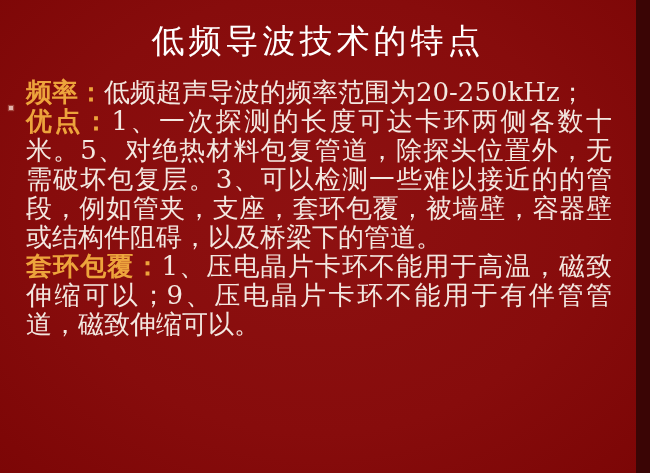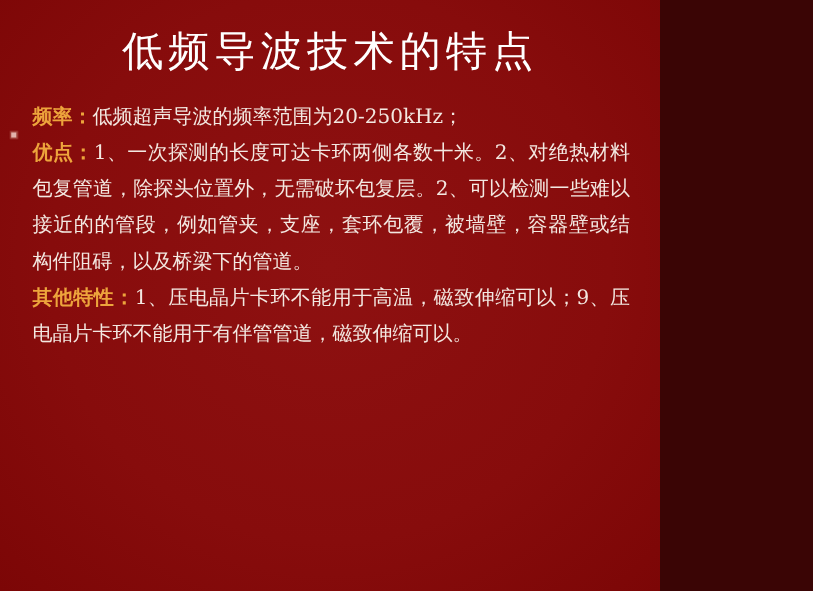--- a/index.html
+++ b/index.html
@@ -2,21 +2,21 @@
 <html><head>
 <meta charset="utf-8">
 <style>
   html, body {
     margin: 0;
     padding: 0;
     background: #3a0505;
   }
   .slide {
     position: relative;
-    width: 528px;
+    width: 636px;
     height: 473px;
     background: #8a0d0d;
     background: radial-gradient(ellipse at 50% 45%, #8e1111 0%, #870c0c 60%, #7c0606 100%);
     overflow: hidden;
     font-family: "DejaVu Serif", "Liberation Serif", serif;
     box-sizing: border-box;
   }
   .title {
     margin: 0;
     padding-top: 20px;
@@ -25,21 +25,21 @@
     font-size: 33px;
     font-weight: 400;
     letter-spacing: 4px;
     line-height: 1.25;
   }
   .body {
     position: absolute;
     left: 26px;
     right: 24px;
     top: 78px;
-    font-size: 16px;
+    font-size: 26px;
     line-height: 29px;
     color: #f3e8e1;
     text-align: justify;
   }
   .section {
     margin: 0;
   }
   .label {
     color: #eda43c;
     font-weight: 700;
@@ -60,19 +60,19 @@
 <div class="slide">
 
   <h1 class="title">低频导波技术的特点</h1>
 
   <span class="bullet-dot"></span>
 
   <div class="body">
 
     <p class="section"><span class="label">频率：</span><span>低频超声导波的频率范围为20-250kHz；</span></p>
 
-    <p class="section"><span class="label">优点：</span><span>1、一次探测的长度可达卡环两侧各数十米。2、对绝热材料包复管道，除探头位置外，无需破坏包复层。2、可以检测一些难以接近的的管段，例如管夹，支座，套环包覆，被墙壁，容器壁或结构件阻碍，以及桥梁下的管道。</span></p>
+    <p class="section"><span class="label">优点：</span><span>1、一次探测的长度可达卡环两侧各数十米。5、对绝热材料包复管道，除探头位置外，无需破坏包复层。3、可以检测一些难以接近的的管段，例如管夹，支座，套环包覆，被墙壁，容器壁或结构件阻碍，以及桥梁下的管道。</span></p>
 
 
-    <p class="section"><span class="label">其他特性：</span><span>1、压电晶片卡环不能用于高温，磁致伸缩可以；9、压电晶片卡环不能用于有伴管管道，磁致伸缩可以。</span></p>
+    <p class="section"><span class="label">套环包覆：</span><span>1、压电晶片卡环不能用于高温，磁致伸缩可以；9、压电晶片卡环不能用于有伴管管道，磁致伸缩可以。</span></p>
 
   </div>
 </div>
 
 </body></html>

